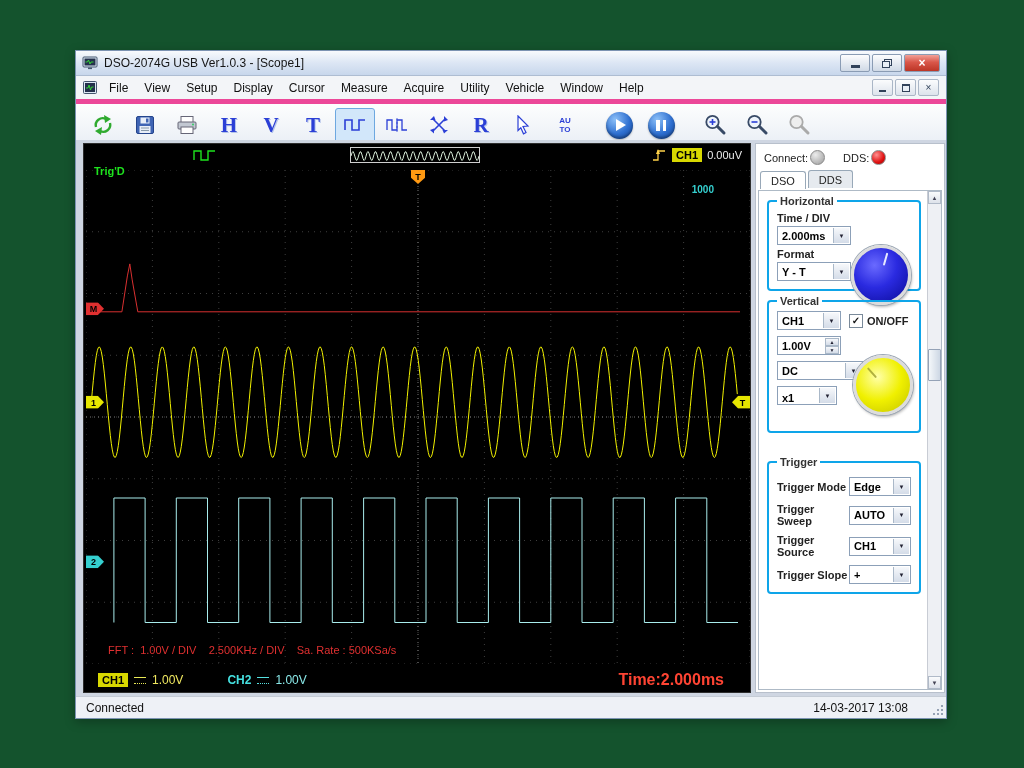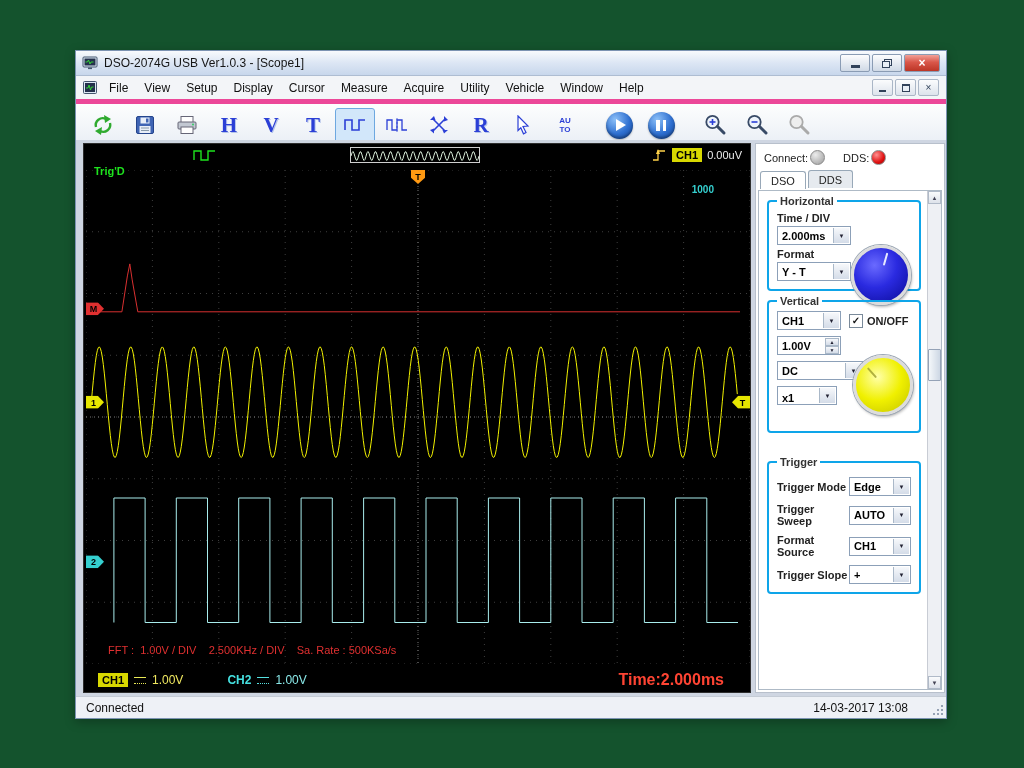--- a/index.html
+++ b/index.html
@@ -447,21 +447,21 @@
             </div>
           </div>
           <div class="trow">
             <span class="tlabel">Trigger Sweep</span>
             <div class="combo small">
               <span>AUTO</span>
               <span class="combo-arrow">▼</span>
             </div>
           </div>
           <div class="trow">
-            <span class="tlabel">Format Source</span>
+            <span class="tlabel">Trigger Source</span>
             <div class="combo small">
               <span>CH1</span>
               <span class="combo-arrow">▼</span>
             </div>
           </div>
           <div class="trow">
             <span class="tlabel">Trigger Slope</span>
             <div class="combo small">
               <span>+</span>
               <span class="combo-arrow">▼</span>

